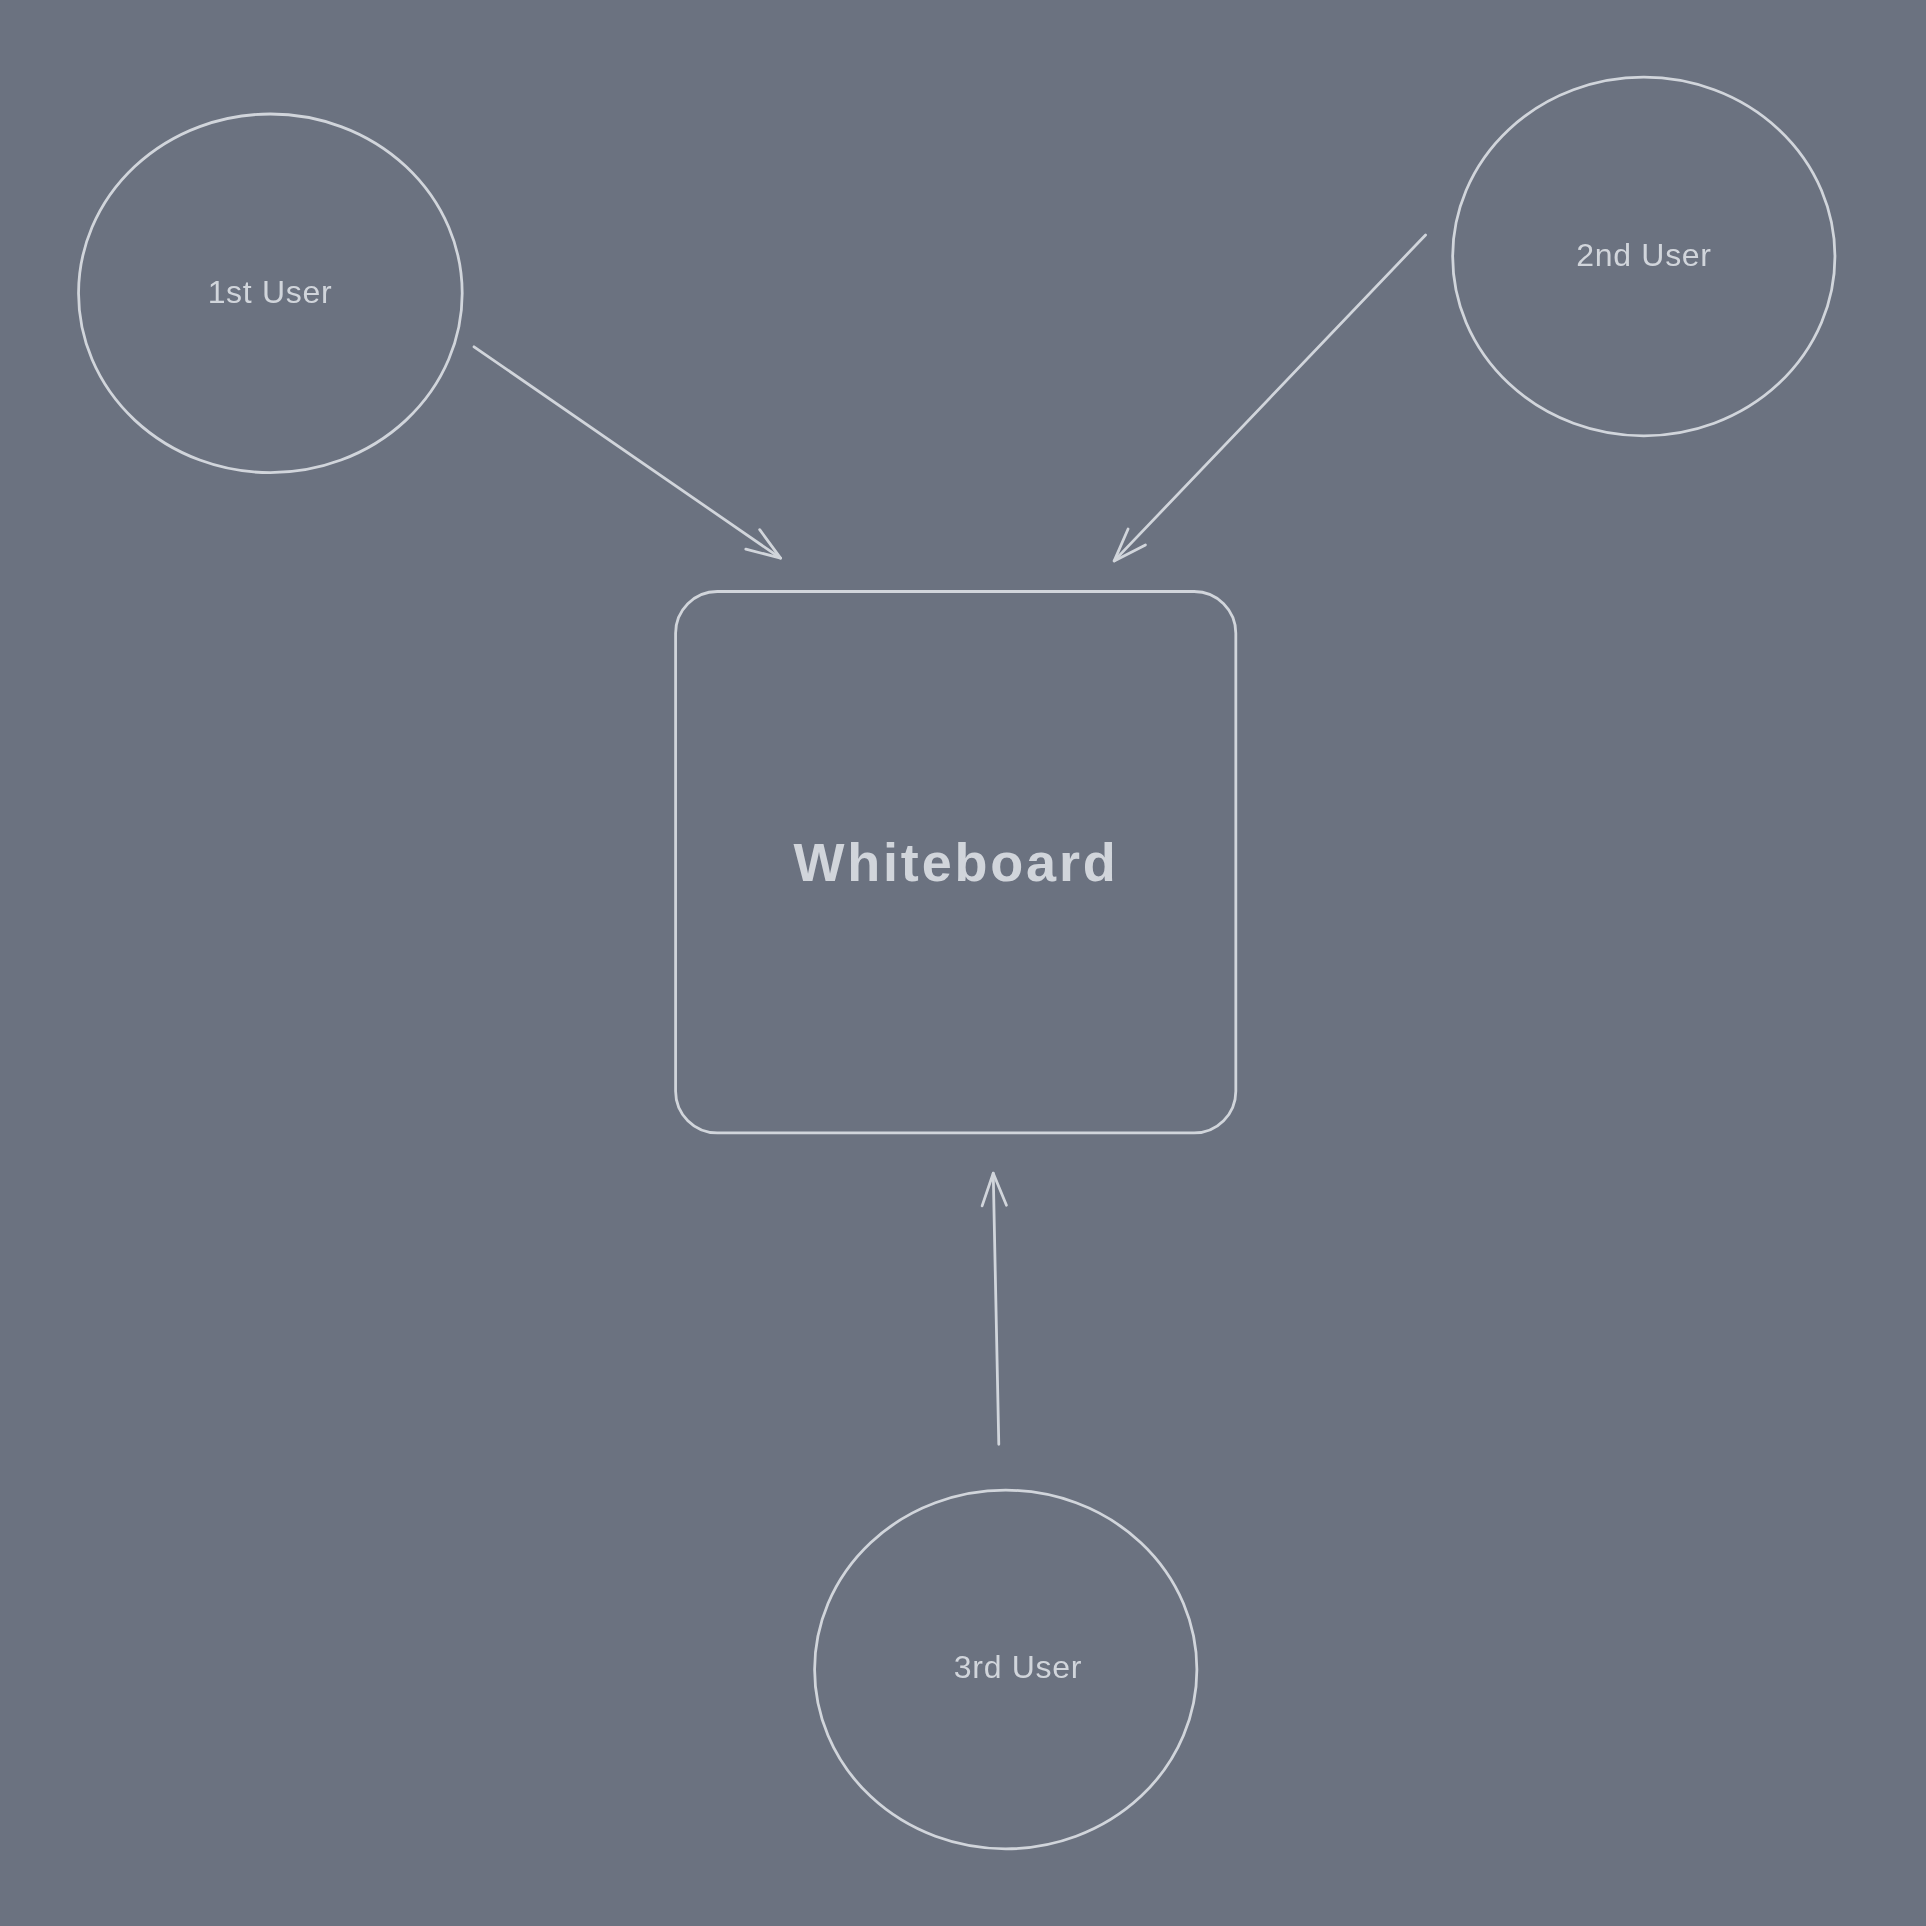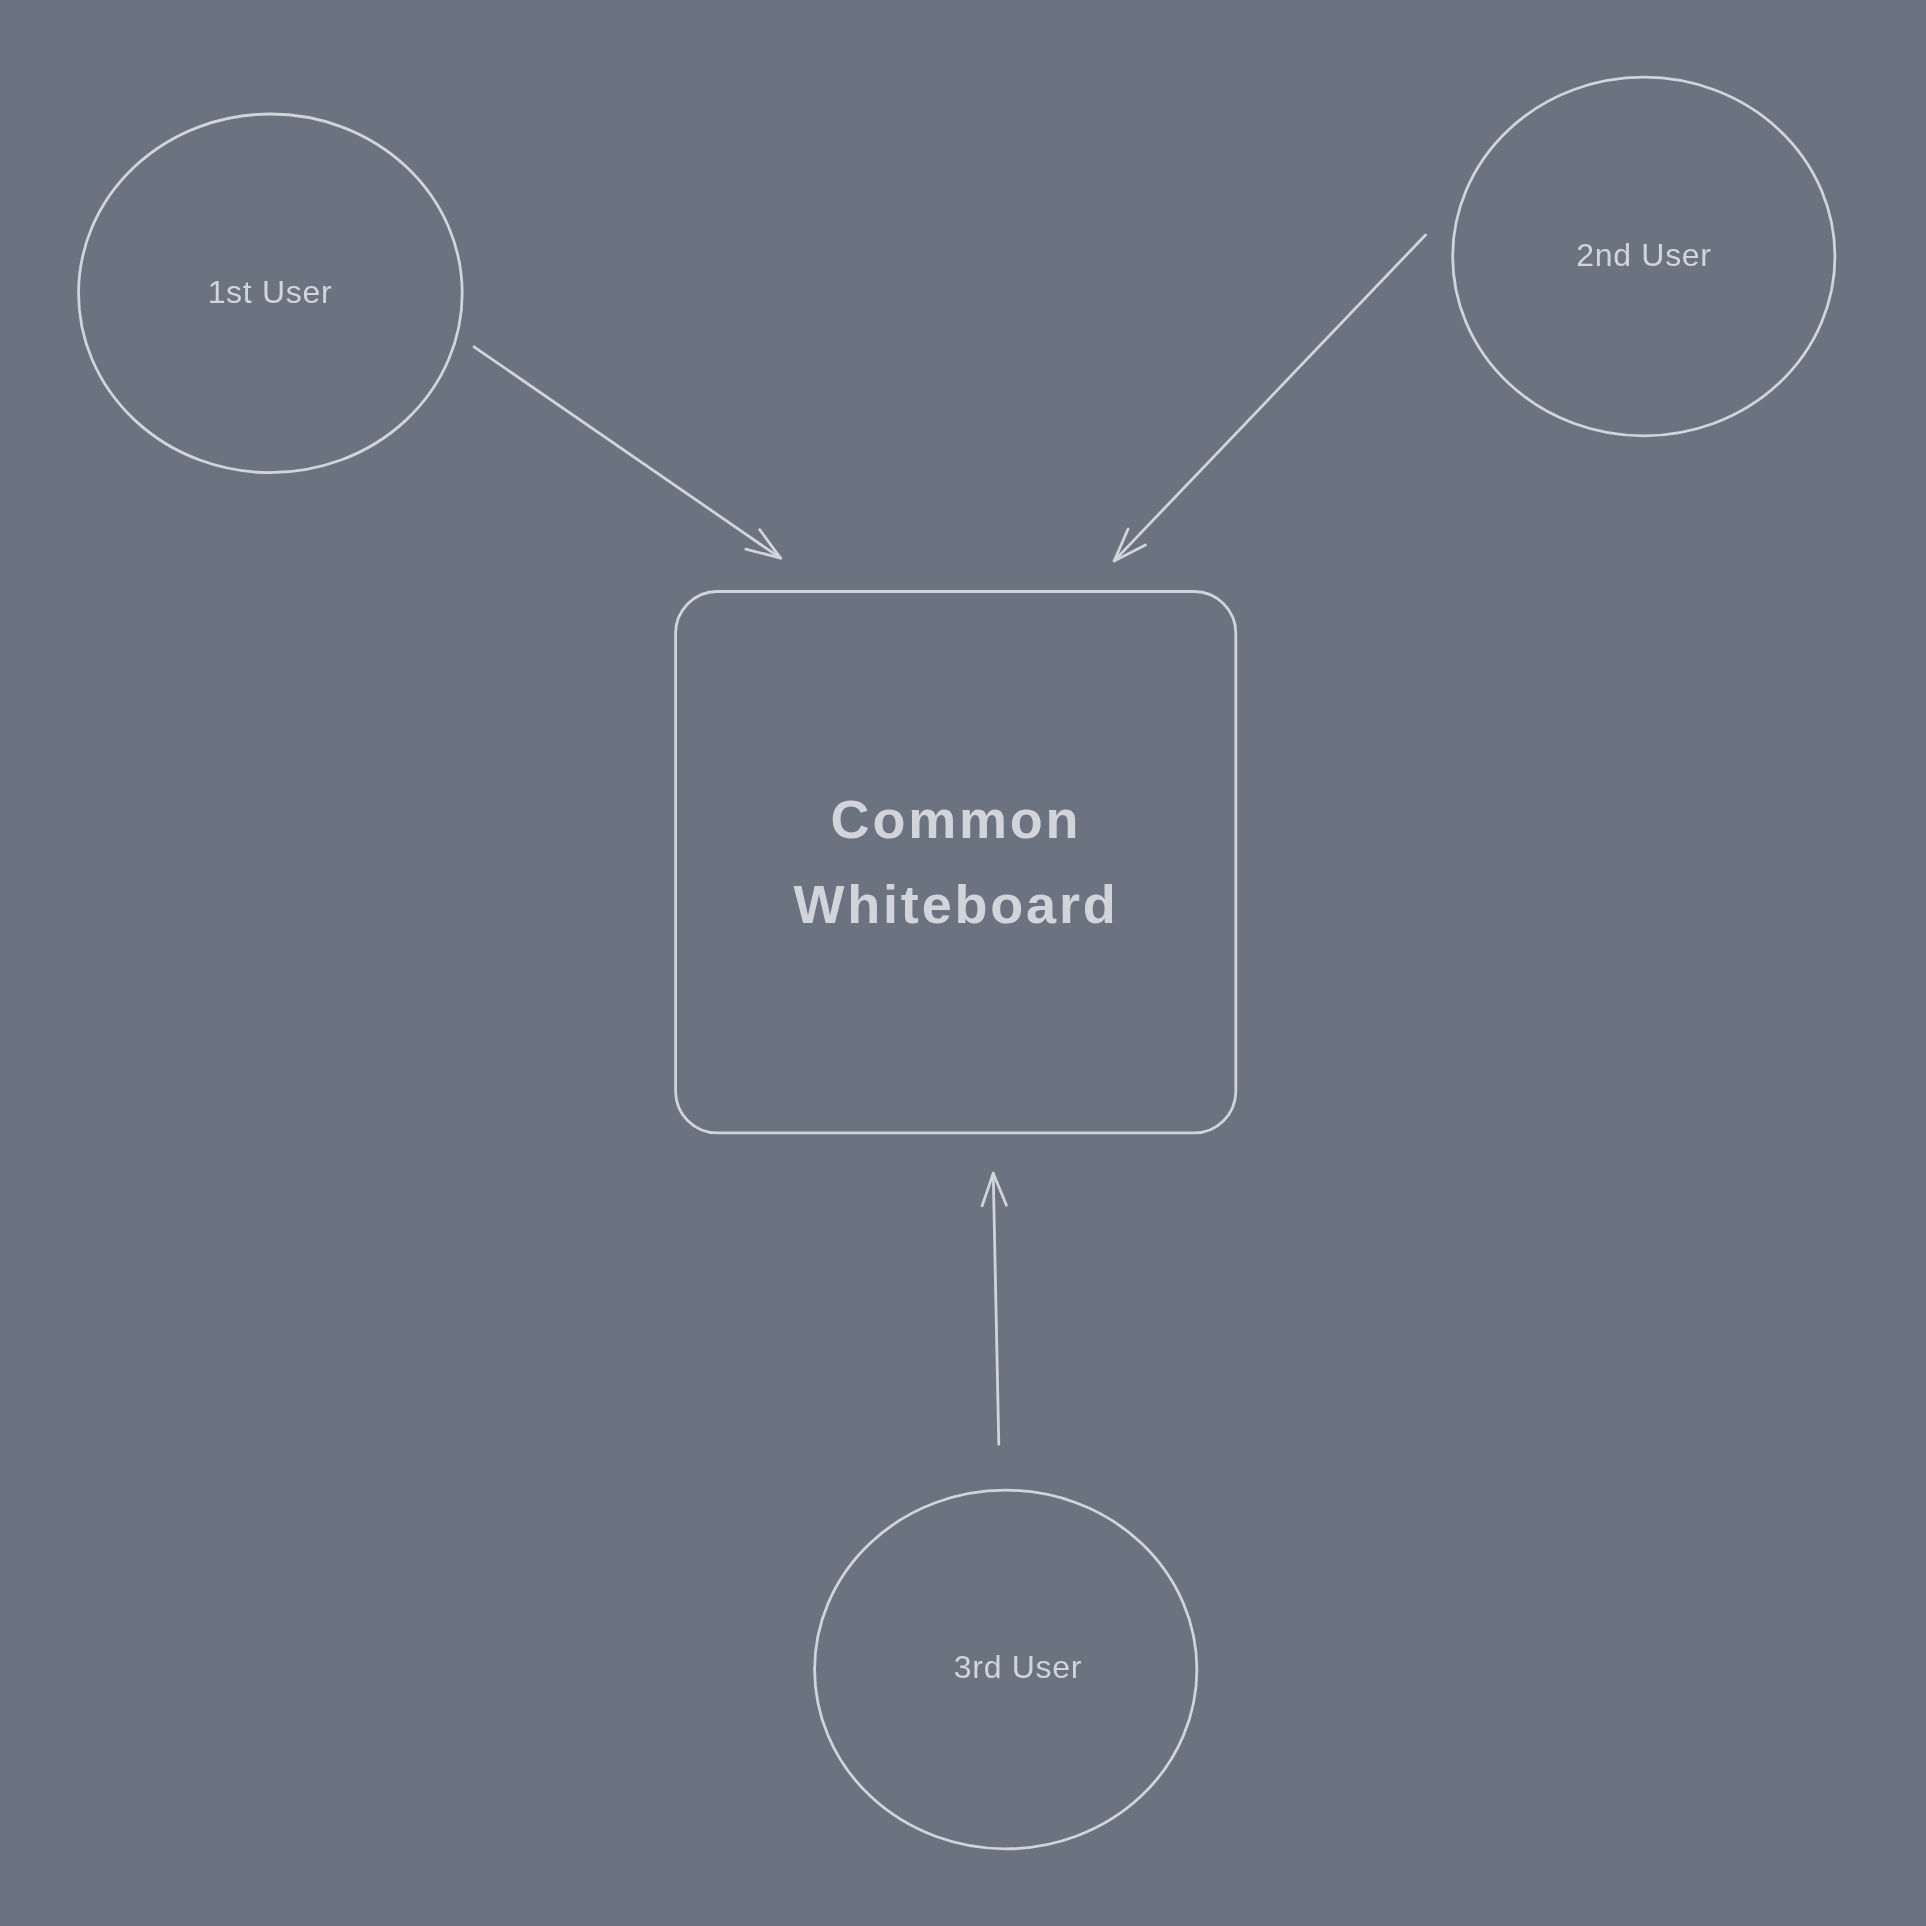--- a/index.html
+++ b/index.html
@@ -65,16 +65,15 @@
       <polyline points="1413,1735 1429,1688 1448,1734"></polyline>
     </g>
   </g>
 </svg>
 
 <div class="node-label user-label" style="left:270px; top:292px;">1st User</div>
 <div class="node-label user-label" style="left:1644px; top:255px;">2nd User</div>
 <div class="node-label user-label" style="left:1006px; top:1667px;margin-left:12px;">3rd User</div>
 
 <div class="node-label board-label" style="left:956px; top:862px;">
-  <span>Common</span>
   <span>Whiteboard</span>
 </div>
 
 
 </body></html>

